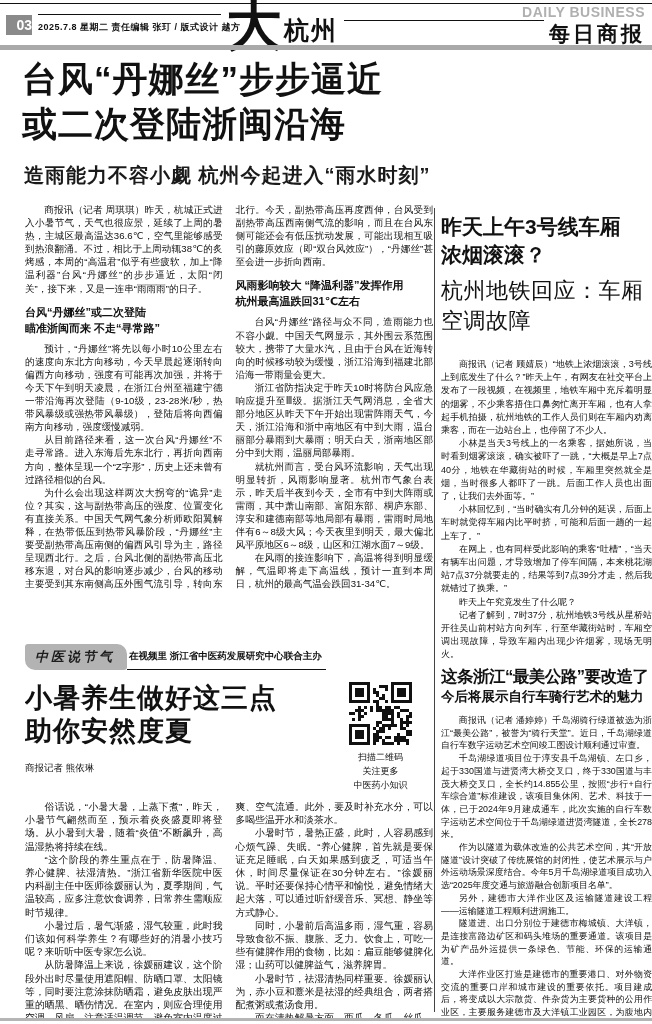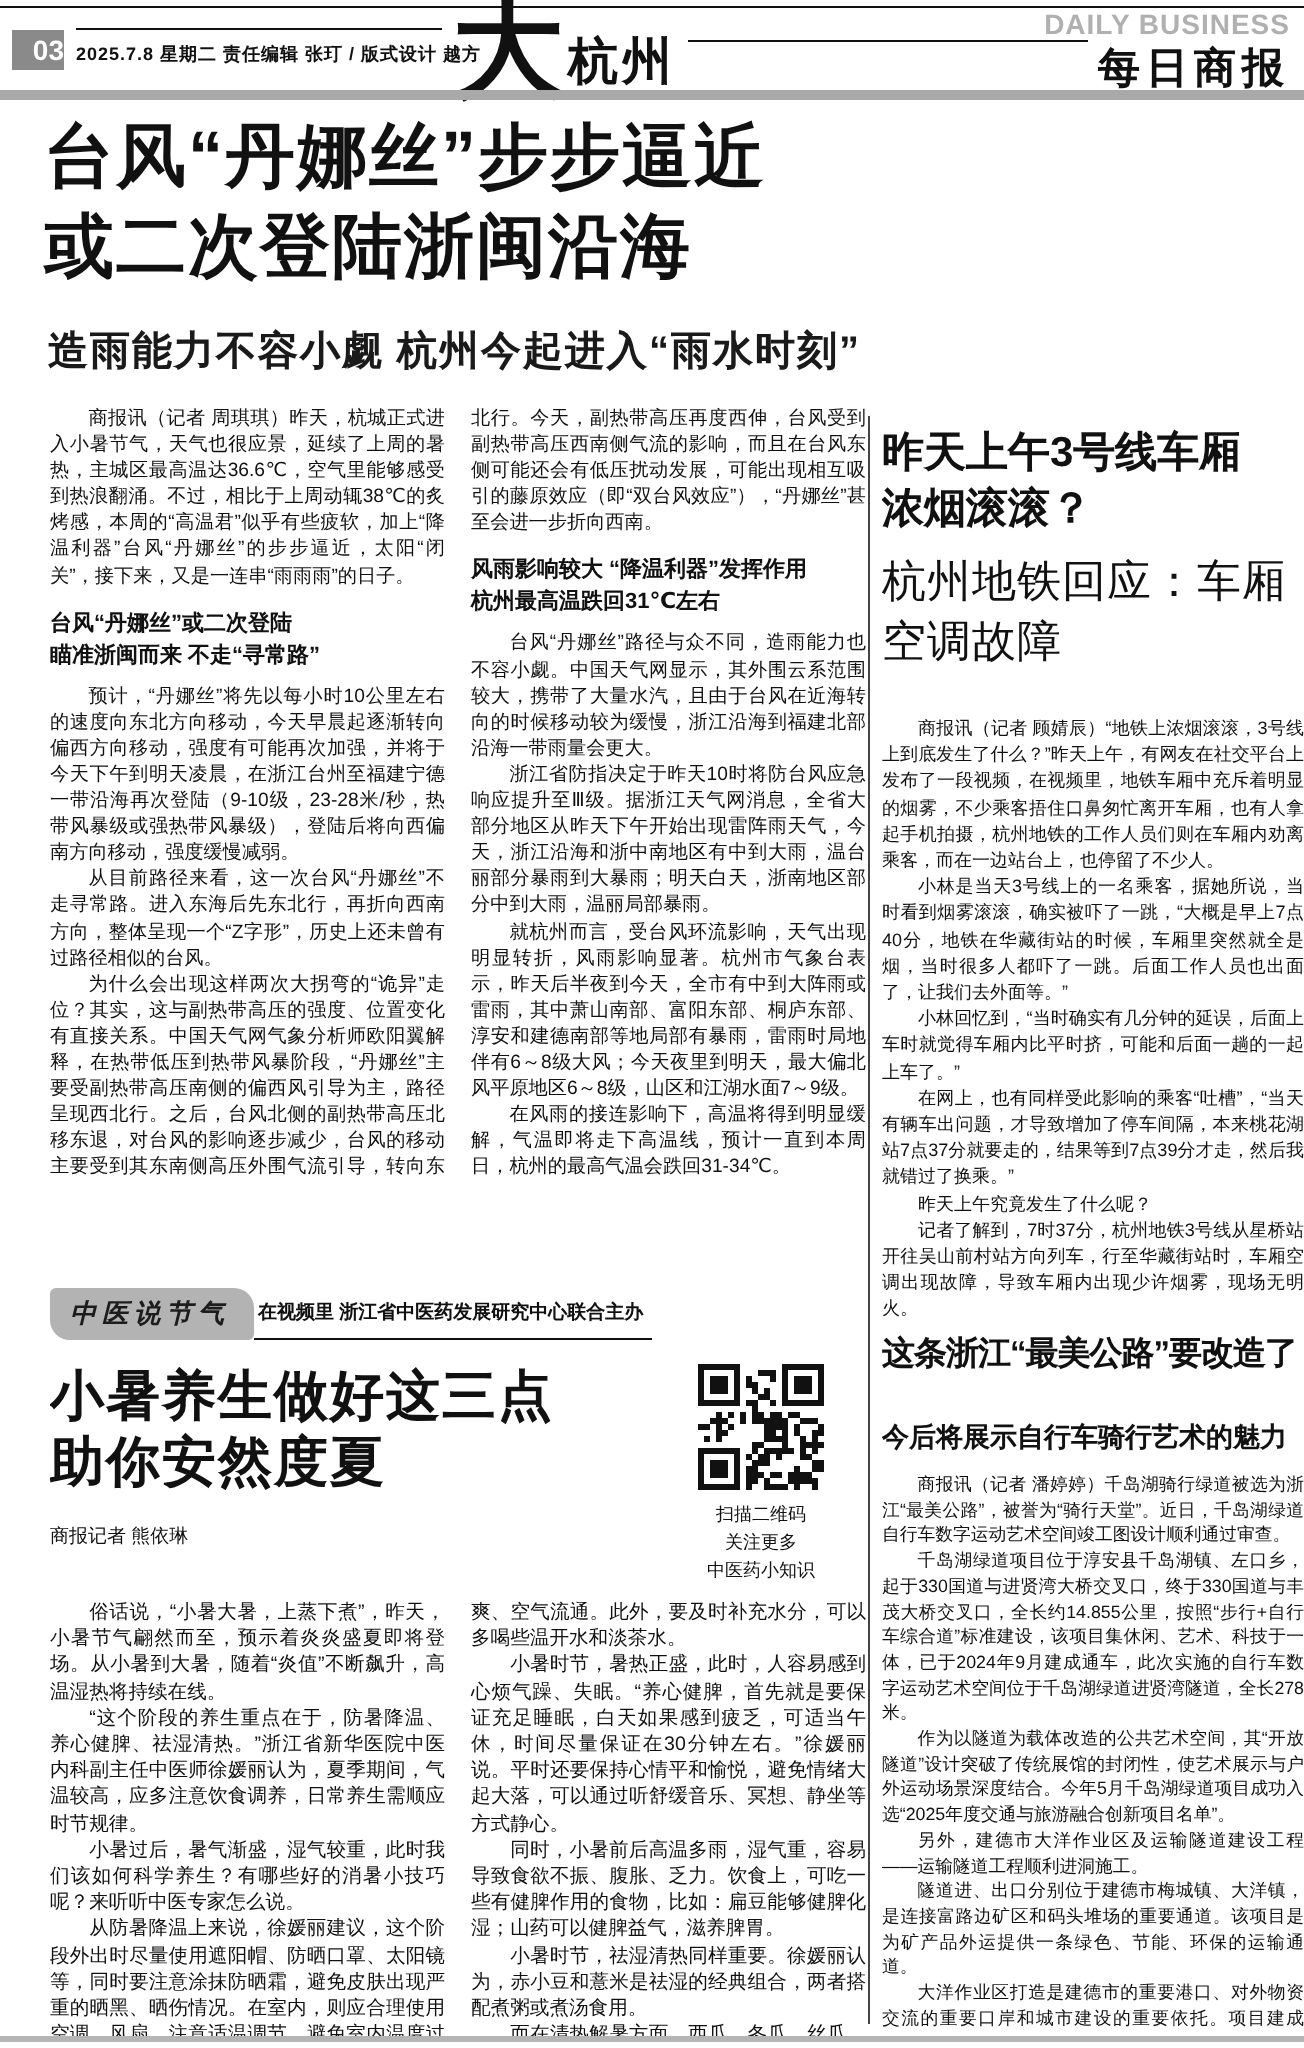--- a/index.html
+++ b/index.html
@@ -26,21 +26,21 @@
   .body-p{margin:0;text-indent:2em;}
   .col-subhead{margin:9px 0 6px 0;font-size:11px;line-height:16px;font-weight:800;white-space:pre-line;}
   
   .divider-v{position:absolute;left:434px;top:208px;width:1px;height:804px;background:#444;}
   .r-art1{position:absolute;left:441px;top:213px;width:211px;height:447px;overflow:hidden;}
   .r-art1 .r-h{font-size:21px;line-height:28px;font-weight:900;white-space:pre-line;margin:0;}
   .r-art1 .r-sub{font-size:22px;font-weight:500;margin:7px 0 22px 0;letter-spacing:.5px;}
   .r-body{font-size:9px;line-height:13.2px;text-align:justify;}
   .r-art2{position:absolute;left:441px;top:666px;width:211px;height:350px;overflow:hidden;}
   .r-art2 .r-h{font-size:16.5px;font-weight:900;margin:0;letter-spacing:-.5px;white-space:nowrap;}
-  .r-art2 .r-sub{font-size:13.5px;font-weight:600;margin:22px 0 8px 0;}
+  .r-art2 .r-sub{font-size:13.5px;font-weight:600;margin:0 0 8px 0;}
   .r-art2 .r-body{font-size:8.9px;line-height:12.7px;}
   
   .tcm{position:absolute;left:25px;top:644px;width:408px;height:374px;overflow:hidden;}
   .tcm-head{display:flex;align-items:flex-end;gap:0;}
   .tcm-badge{display:inline-block;background:#b3b3b3;color:#1c1c1c;font-weight:900;font-style:italic;
              font-size:13px;letter-spacing:3px;padding:4px 12px 4px 10px;border-radius:3px 10px 3px 10px;}
   .tcm-host{font-size:9.5px;font-weight:bold;border-bottom:1.5px solid #111;padding:0 4px 6px 2px;}
   .tcm-row{display:flex;margin-top:12px;}
   .tcm-left{width:300px;}
   .tcm-h{font-size:27px;line-height:33px;font-weight:900;white-space:pre-line;margin:0;letter-spacing:1px;}

